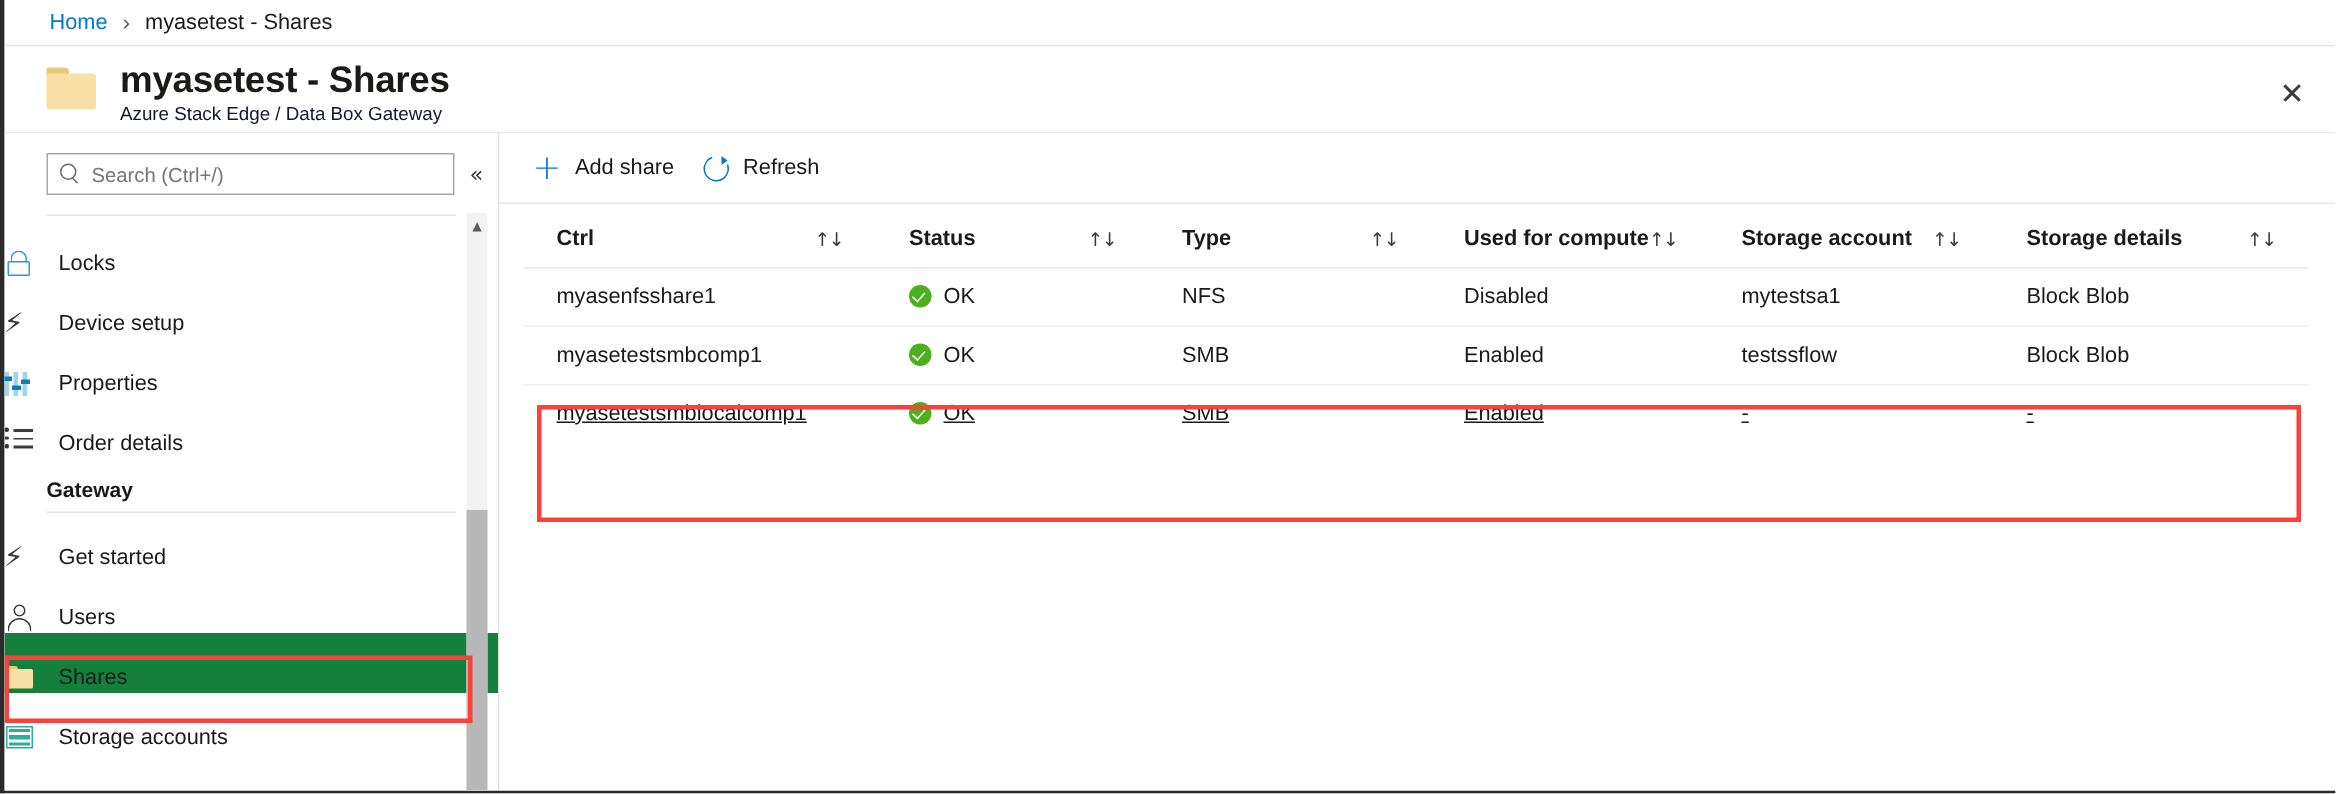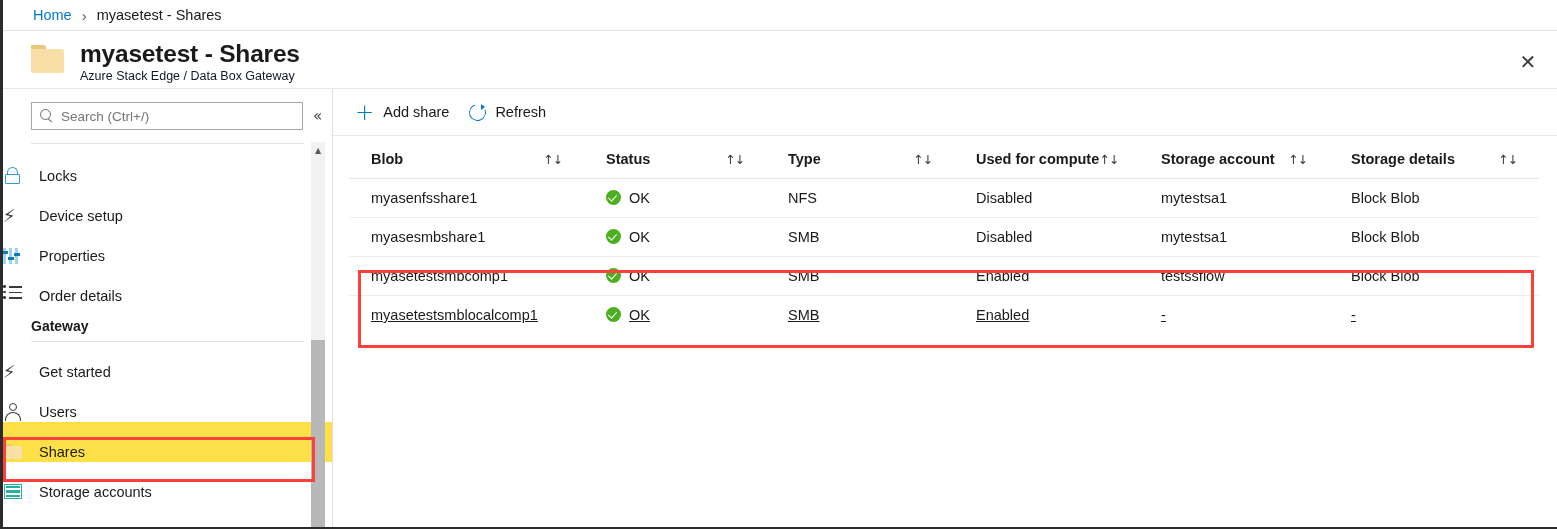--- a/index.html
+++ b/index.html
@@ -180,21 +180,21 @@
   .nav-list { padding-top: 2px; }
 
   .nav-item {
     display: flex;
     align-items: flex-end;
     height: 40px;
     cursor: pointer;
     font-size: 14.5px;
     color: #1b1a19;
   }
-  .nav-item.selected { background: #fde047; }
+  .nav-item.selected { background: #15803d; }
   .nav-icon {
     width: 22px;
     height: 20px;
     flex: 0 0 22px;
     margin-right: 14px;
     position: relative;
   }
   .nav-label { line-height: 20px; }
 
   .nav-group-title {
@@ -603,21 +603,21 @@
               <col class="col-status">
               <col class="col-type">
             <col class="col-ufc">
               <col class="col-sa">
               <col class="col-ss">
           </colgroup>
           <thead>
             <tr>
               <th>
                   <div class="th-inner">
-                <span class="cell-pad">Blob</span>
+                <span class="cell-pad">Ctrl</span>
                 <span class="sort-arrows">↑↓</span>
               </div>
                 </th>
               <th>
                   <div class="th-inner">
                 <span class="cell-pad">Status</span>
                 <span class="sort-arrows">↑↓</span>
               </div>
                 </th>
               <th>
@@ -654,33 +654,20 @@
                 <span class="ok-circle"></span>
                 <span>OK</span>
               </span>
                 </td>
               <td><span class="cell-pad">NFS</span></td>
               <td><span class="cell-pad">Disabled</span></td>
               <td><span class="cell-pad">mytestsa1</span></td>
               <td><span class="cell-pad">Block Blob</span></td>
             </tr>
             <tr>
-              <td><span class="cell-pad">myasesmbshare1</span></td>
-              <td>
-                  <span class="status-cell">
-                <span class="ok-circle"></span>
-                <span>OK</span>
-              </span>
-                </td>
-              <td><span class="cell-pad">SMB</span></td>
-              <td><span class="cell-pad">Disabled</span></td>
-              <td><span class="cell-pad">mytestsa1</span></td>
-              <td><span class="cell-pad">Block Blob</span></td>
-            </tr>
-            <tr>
               <td><span class="cell-pad">myasetestsmbcomp1</span></td>
               <td>
                   <span class="status-cell">
                 <span class="ok-circle"></span>
                 <span>OK</span>
               </span>
                 </td>
               <td><span class="cell-pad">SMB</span></td>
               <td><span class="cell-pad">Enabled</span></td>
               <td><span class="cell-pad">testssflow</span></td>

